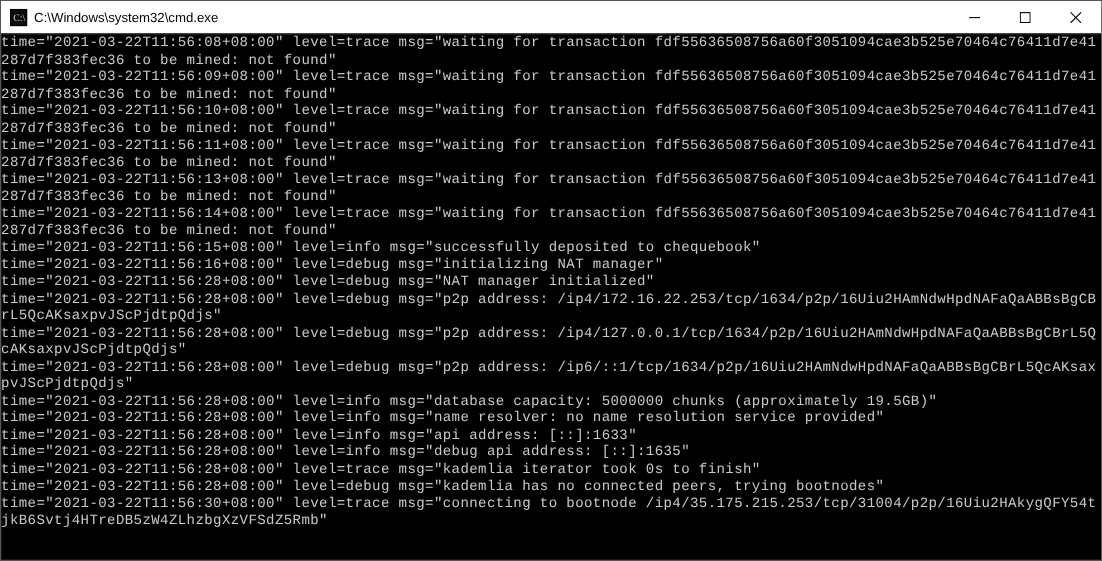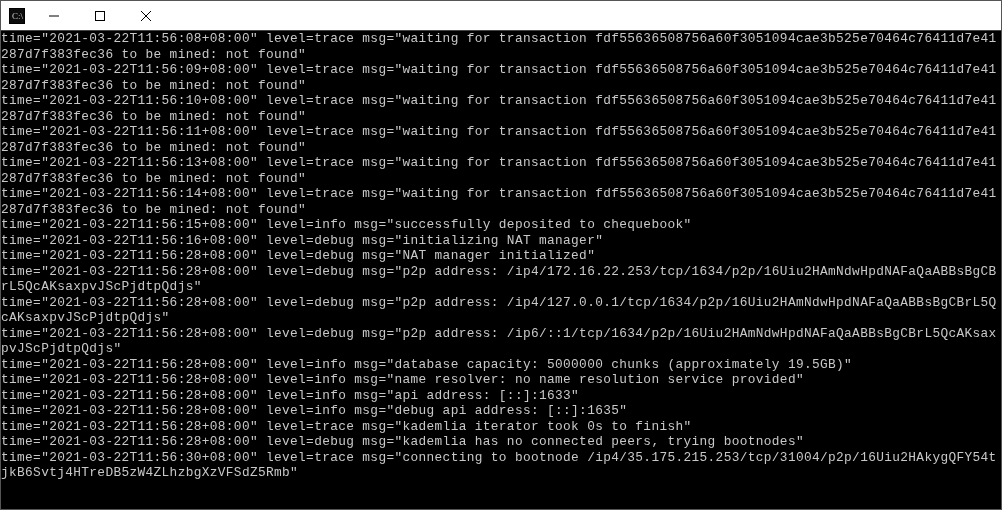--- a/index.html
+++ b/index.html
@@ -87,20 +87,21 @@
 
 <div class="window">
   <div class="titlebar">
     <div class="titlebar-icon">
       <svg viewBox="0 0 16 16">
         <rect x="0" y="0" width="16" height="16" fill="#000"></rect>
         <rect x="1" y="1" width="14" height="14" fill="#0c0c0c"></rect>
         <text x="3" y="11" font-size="9" fill="#ccc" font-family="Consolas">C:\</text>
       </svg>
     </div>
+    <div class="titlebar-title">C:\Windows\system32\cmd.exe</div>
     <div class="titlebar-controls">
       <div class="titlebar-btn">
         <svg width="10" height="10" viewBox="0 0 10 10">
             <line x1="0" y1="5" x2="10" y2="5" stroke="#000" stroke-width="1"></line>
           </svg>
       </div>
       <div class="titlebar-btn">
         <svg width="10" height="10" viewBox="0 0 10 10">
             <rect x="0.5" y="0.5" width="9" height="9" fill="none" stroke="#000" stroke-width="1"></rect>
           </svg>

